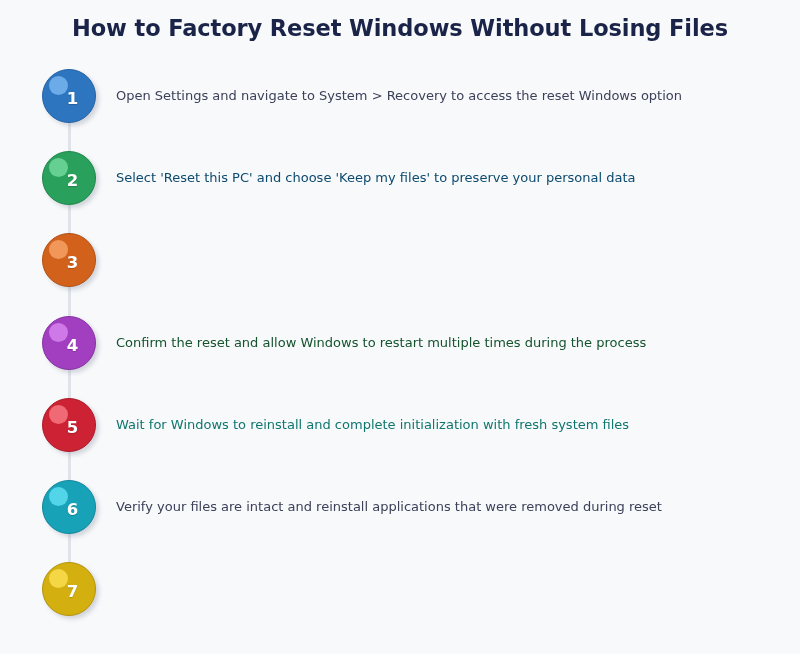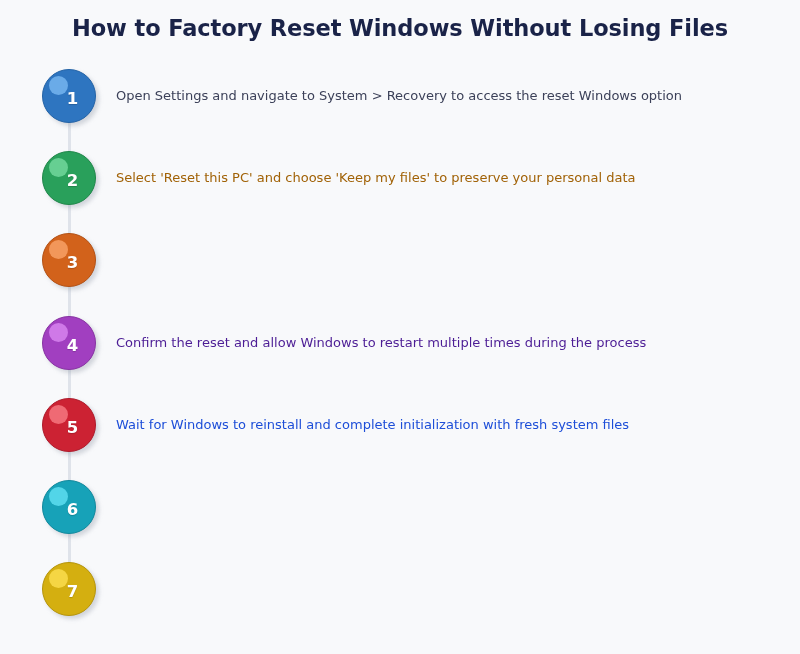--- a/index.html
+++ b/index.html
@@ -151,59 +151,60 @@
         <div class="step-text" style="color: rgb(60, 65, 89);">Open Settings and navigate to System &gt; Recovery to access the reset Windows option</div>
       </div>
       <div class="connector" style="top: 204.2px; height: 30.2px; background: rgb(223, 227, 234);"></div>
       <div class="step" style="top: 151.2px;">
         <div class="badge-wrap">
           <div class="badge-shadow"></div>
           <div class="badge" style="background: rgb(41, 160, 91); border: 1.5px solid rgb(31, 135, 73);"></div>
           <div class="badge-highlight" style="background: rgb(102, 207, 146);"></div>
           <div class="badge-number">2</div>
         </div>
-        <div class="step-text" style="color: #a16207;">Select 'Reset this PC' and choose 'Keep my files' to preserve your personal data</div>
+        <div class="step-text" style="color: #0c4a6e;">Select 'Reset this PC' and choose 'Keep my files' to preserve your personal data</div>
       </div>
       <div class="connector" style="top: 286.4px; height: 30.2px; background: rgb(223, 227, 234);"></div>
       <div class="step" style="top: 233.4px;">
         <div class="badge-wrap">
           <div class="badge-shadow"></div>
           <div class="badge" style="background: rgb(210, 98, 27); border: 1.5px solid rgb(178, 81, 21);"></div>
           <div class="badge-highlight" style="background: rgb(242, 151, 90);"></div>
           <div class="badge-number">3</div>
         </div>
       </div>
       <div class="connector" style="top: 368.6px; height: 30.2px; background: rgb(223, 227, 234);"></div>
       <div class="step" style="top: 315.6px;">
         <div class="badge-wrap">
           <div class="badge-shadow"></div>
           <div class="badge" style="background: rgb(161, 63, 192); border: 1.5px solid rgb(135, 51, 162);"></div>
           <div class="badge-highlight" style="background: rgb(207, 121, 232);"></div>
           <div class="badge-number">4</div>
         </div>
-        <div class="step-text" style="color: #4c1d95;">Confirm the reset and allow Windows to restart multiple times during the process</div>
+        <div class="step-text" style="color: #14532d;">Confirm the reset and allow Windows to restart multiple times during the process</div>
       </div>
       <div class="connector" style="top: 450.8px; height: 30.2px; background: rgb(223, 227, 234);"></div>
       <div class="step" style="top: 397.8px;">
         <div class="badge-wrap">
           <div class="badge-shadow"></div>
           <div class="badge" style="background: rgb(204, 34, 51); border: 1.5px solid rgb(173, 27, 43);"></div>
           <div class="badge-highlight" style="background: rgb(239, 106, 116);"></div>
           <div class="badge-number">5</div>
         </div>
-        <div class="step-text" style="color: #1d4ed8;">Wait for Windows to reinstall and complete initialization with fresh system files</div>
+        <div class="step-text" style="color: #0f766e;">Wait for Windows to reinstall and complete initialization with fresh system files</div>
       </div>
       <div class="connector" style="top: 533px; height: 30.2px; background: rgb(223, 227, 234);"></div>
       <div class="step" style="top: 480px;">
         <div class="badge-wrap">
           <div class="badge-shadow"></div>
           <div class="badge" style="background: rgb(23, 162, 184); border: 1.5px solid rgb(18, 136, 156);"></div>
           <div class="badge-highlight" style="background: rgb(82, 213, 232);"></div>
           <div class="badge-number">6</div>
         </div>
+        <div class="step-text" style="color: rgb(60, 65, 89);">Verify your files are intact and reinstall applications that were removed during reset</div>
       </div>
       <div class="step" style="top: 562.2px;">
         <div class="badge-wrap">
           <div class="badge-shadow"></div>
           <div class="badge" style="background: rgb(212, 175, 16); border: 1.5px solid rgb(181, 148, 11);"></div>
           <div class="badge-highlight" style="background: rgb(245, 214, 68);"></div>
           <div class="badge-number">7</div>
         </div>
       </div>
     </div>

